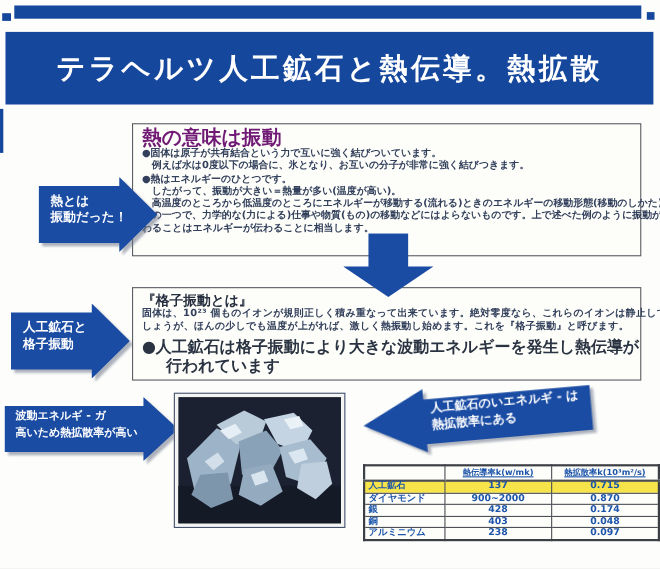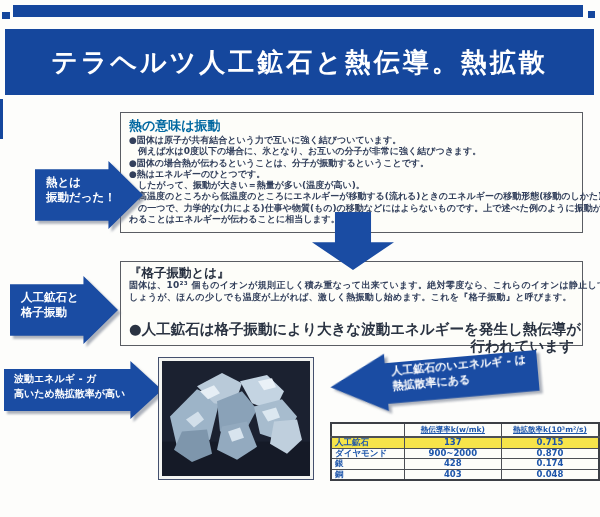--- a/index.html
+++ b/index.html
@@ -17,28 +17,28 @@
   .title-banner{
     position:absolute;left:5px;top:29px;width:589px;height:66px;background:#15479d;
     color:#ffffff;display:flex;align-items:center;justify-content:center;
     font-size:26px;font-weight:bold;letter-spacing:3px;
   }
   
   .tbox{position:absolute;left:120px;background:#fdfdf9;border:1px solid #5a5d63;
         box-sizing:border-box;padding:4px 8px;z-index:1;}
   .tbox.b1{top:112px;width:463px;height:121px;}
   .tbox.b2{top:261px;width:463px;height:85px;padding-top:3px;}
-  .bx-head{font-size:13px;font-weight:bold;color:#0369a1;line-height:18px;}
+  .bx-head{font-size:18px;font-weight:bold;color:#701a75;line-height:18px;}
   .bx-head2{font-size:12.5px;font-weight:bold;color:#262f3f;line-height:15px;}
   .bx-line{font-size:9px;font-weight:600;color:#33405c;line-height:11.3px;white-space:nowrap;}
   .bx-line.ind{padding-left:9px;}
   .big-line{font-size:14.5px;font-weight:bold;color:#2a3342;line-height:17px;white-space:nowrap;}
-  .big-line.cont{padding-left:22px;text-align:right;}
+  .big-line.cont{padding-left:22px;}
   .b2 .bx-line{line-height:11.8px;letter-spacing:.3px;}
-  .big-wrap{margin-top:17px;}
+  .big-wrap{margin-top:4px;}
   
   .arr-wrap{position:absolute;filter:drop-shadow(3px 3px 1px rgba(105,115,135,.55));z-index:2;}
   .arr{width:100%;height:100%;background:#1a4ca3;box-sizing:border-box;color:#fff;font-weight:bold;}
   .arr-r{clip-path:polygon(0 12%,68% 12%,68% 0,100% 50%,68% 100%,68% 88%,0 88%);}
   .a1{left:10px;top:161px;width:108px;height:68px;padding-left:25px;}
   .a2{left:10px;top:276px;width:108px;height:68px;}
   .a1 .arr,.a2 .arr{padding:14px 0 0 11px;font-size:11.5px;line-height:15px;}
   .a3{left:4px;top:361px;width:158px;height:58px;}
   .a3 .arr{clip-path:polygon(0 14%,80% 14%,80% 0,100% 50%,80% 100%,80% 86%,0 86%);
            padding:10px 0 0 10px;font-size:10px;line-height:15px;}
@@ -73,21 +73,20 @@
   <div class="sq r"></div>
 
   <div class="title-banner">テラヘルツ人工鉱石と熱伝導。熱拡散</div>
 
   <div class="left-dash"></div>
 
   <div class="tbox b1">
     <div class="bx-head">熱の意味は振動</div>
     <div class="bx-line">●固体は原子が共有結合という力で互いに強く結びついています。</div>
     <div class="bx-line ind">例えば水は0度以下の場合に、氷となり、お互いの分子が非常に強く結びつきます。</div>
-    <div class="bx-line">●固体の場合熱が伝わるということは、分子が振動するということです。</div>
     <div class="bx-line">●熱はエネルギーのひとつです。</div>
     <div class="bx-line ind">したがって、振動が大きい＝熱量が多い(温度が高い)。</div>
     <div class="bx-line ind">高温度のところから低温度のところにエネルギーが移動する(流れる)ときのエネルギーの移動形態(移動のしかた)</div>
     <div class="bx-line ind">の一つで、力学的な(力による)仕事や物質(もの)の移動などにはよらないものです。上で述べた例のように振動が伝</div>
     <div class="bx-line">わることはエネルギーが伝わることに相当します。</div>
   </div>
 
   <div class="arr-wrap a1">
     <div class="arr arr-r">
       <div>熱とは</div>
@@ -170,16 +169,21 @@
       <tr>
         <td class="lbl">銀</td>
         <td class="c2">428</td>
         <td class="c3">0.174</td>
       </tr>
       <tr>
         <td class="lbl">銅</td>
         <td class="c2">403</td>
         <td class="c3">0.048</td>
       </tr>
+      <tr>
+        <td class="lbl">アルミニウム</td>
+        <td class="c2">238</td>
+        <td class="c3">0.097</td>
+      </tr>
     </tbody>
   </table>
 
 </div>
 
 </body></html>

